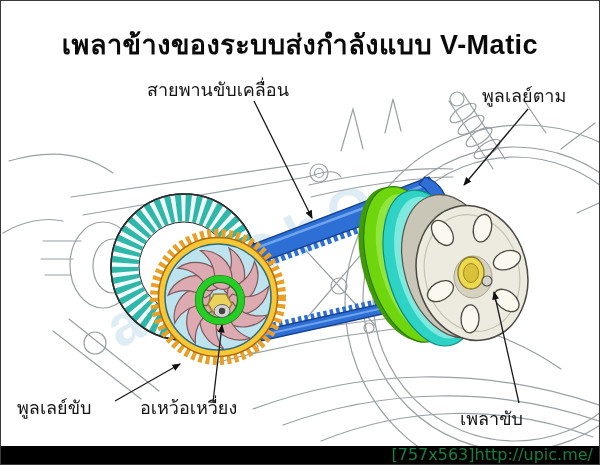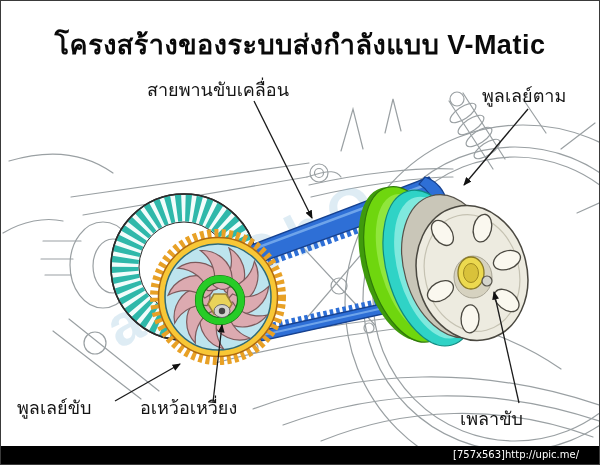--- a/index.html
+++ b/index.html
@@ -20,21 +20,21 @@
   .lbl-belt{top:74px;left:146px;}
   .lbl-driven{top:80px;left:481px;}
   .lbl-drive{top:392px;left:16px;}
   .lbl-crank{top:392px;left:139px;}
   .lbl-shaft{top:403px;left:459px;}
   .footer-bar{
     position:absolute;left:0;right:0;bottom:0;height:18px;background:#000;
     display:flex;align-items:center;justify-content:flex-end;
   }
   .footer-text{
-    color:#ffffff;font-size:10px;line-height:18px;padding-right:20px;
+    color:#15803d;font-size:16px;line-height:18px;padding-right:6px;
     font-family:"DejaVu Sans",sans-serif;
   }
   .wm-diag{opacity:0.32;}
 </style>
 </head>
 <body>
 
 <div id="canvas">
 
   <svg id="diagram-svg" width="598" height="447" viewBox="0 0 598 447">
@@ -152,21 +152,21 @@
 
     <g stroke="#1a1a1a" stroke-width="1.3" fill="none">
       <line x1="253" y1="100" x2="311" y2="217" marker-end="url(#arw)"></line>
       <line x1="527" y1="108" x2="463" y2="184" marker-end="url(#arw)"></line>
       <line x1="114" y1="400" x2="179" y2="363" marker-end="url(#arw)"></line>
       <line x1="212" y1="401" x2="221" y2="324" marker-end="url(#arw)"></line>
       <line x1="518" y1="402" x2="493" y2="291" marker-end="url(#arw)"></line>
     </g>
   </svg>
 
-  <div class="title">โครงสร้างของระบบส่งกำลังแบบ V-Matic</div>
+  <div class="title">เพลาข้างของระบบส่งกำลังแบบ V-Matic</div>
   <div class="callout lbl-driven">พูลเลย์ตาม</div>
   <div class="callout lbl-belt">สายพานขับเคลื่อน</div>
   <div class="callout lbl-drive">พูลเลย์ขับ</div>
   <div class="callout lbl-crank">อเหว้อเหวี่ยง</div>
   <div class="callout lbl-shaft">เพลาขับ</div>
 
   <div class="footer-bar">
     <span class="footer-text">[757x563]http://upic.me/</span>
   </div>
 </div>

